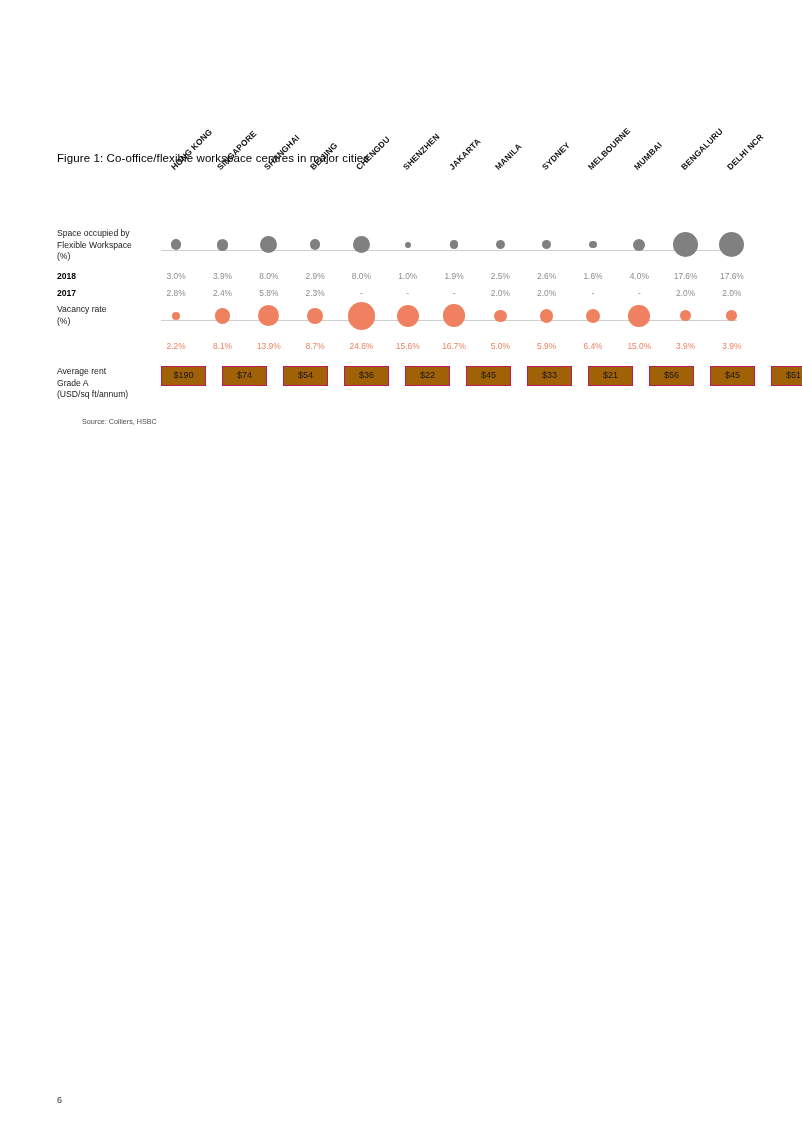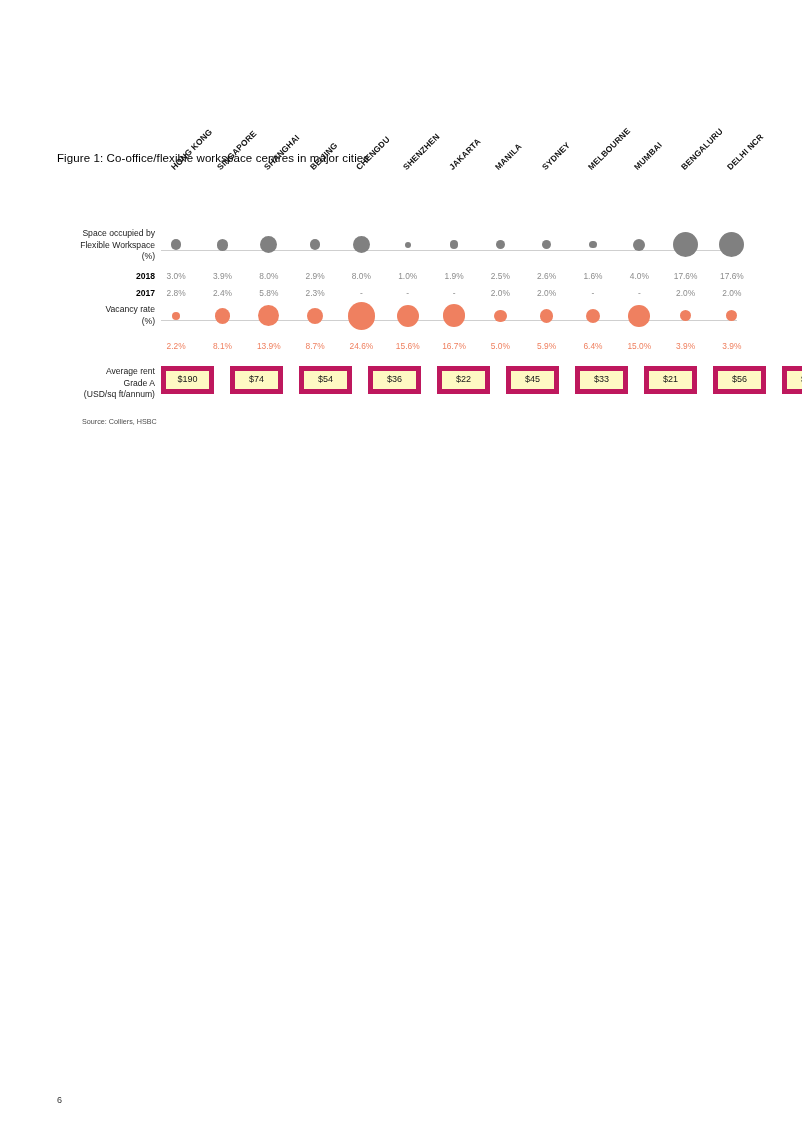--- a/index.html
+++ b/index.html
@@ -79,21 +79,21 @@
 
   
   .row {
     position: relative;
     width: 690px;
   }
   .rowlabel {
     position: absolute;
     left: 0;
     width: 98px;
-    text-align: right;
+    text-align: left;
     font-size: 8.6px;
     line-height: 11.6px;
     color: #1a1a1a;
   }
   .cells {
     position: absolute;
     left: 104px;
     right: 0;
     top: 0;
     display: flex;
@@ -162,22 +162,22 @@
 
   
   .rentrow {
     height: 30px;
     margin-top: 11px;
   }
   .rentrow .rowlabel {
     top: 0px;
   }
   .rentbox {
-    background: #fef9c3;
-    border: 5px solid #be185d;
+    background: #a16207;
+    border: 1px solid #be185d;
     color: #161616;
     font-size: 9px;
     width: 43px;
     height: 18px;
     line-height: 17px;
     text-align: center;
     border-radius: 0;
   }
 
   .source {

